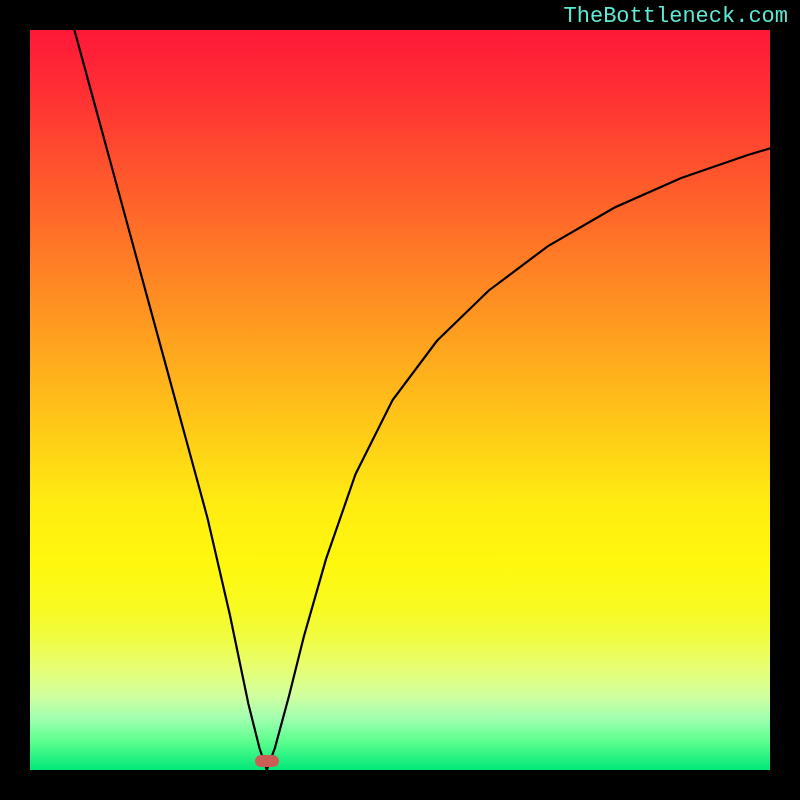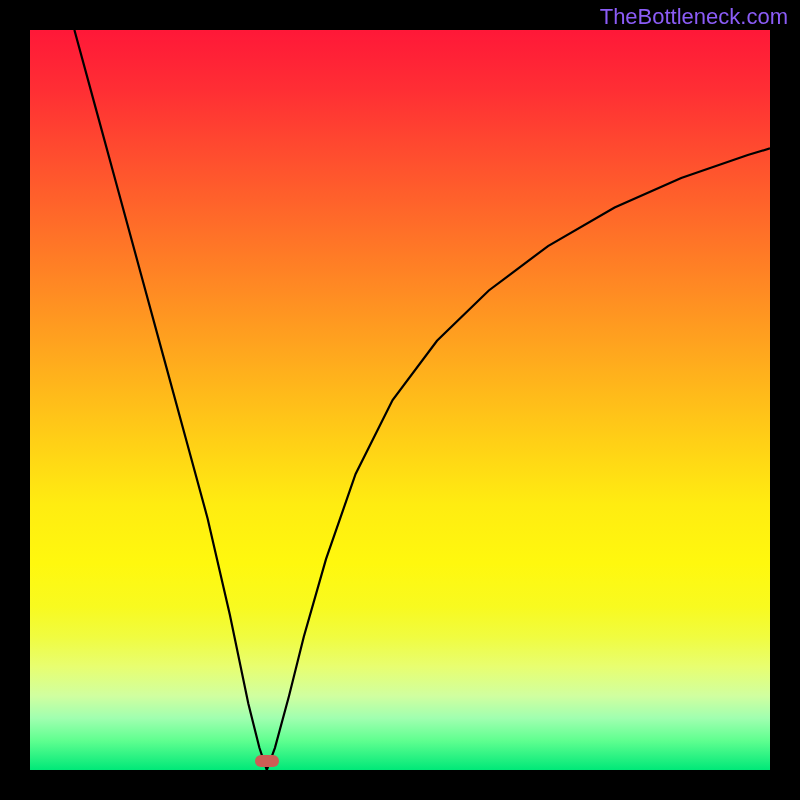--- a/index.html
+++ b/index.html
@@ -8,24 +8,25 @@
     width: 800px;
     height: 800px;
     background: #000;
     position: relative;
     font-family: Arial, Helvetica, sans-serif;
   }
   .watermark {
     position: absolute;
     top: 4px;
     right: 12px;
-    color: #8b5cf6;
+    color: #5eead4;
     font-size: 22px;
     font-weight: 400;
     z-index: 10;
+    font-family: Liberation Mono, monospace;
   }
   .plot-area {
     position: absolute;
     left: 30px;
     top: 30px;
     width: 740px;
     height: 740px;
   }
   .gradient-bg {
     position: absolute;

